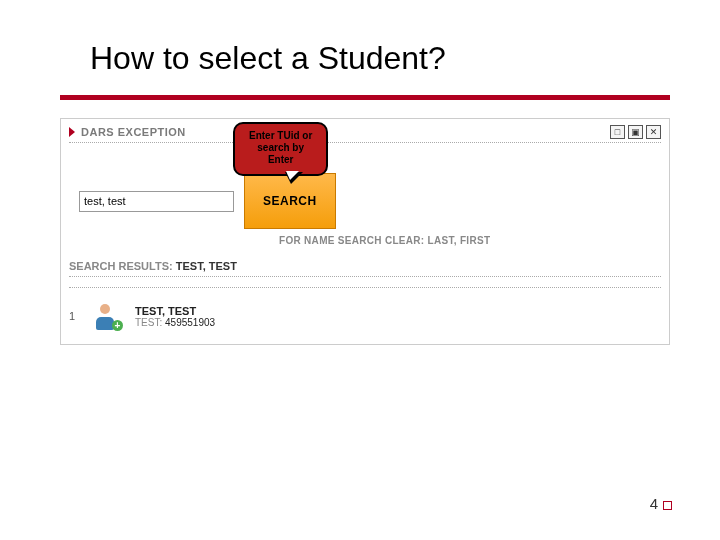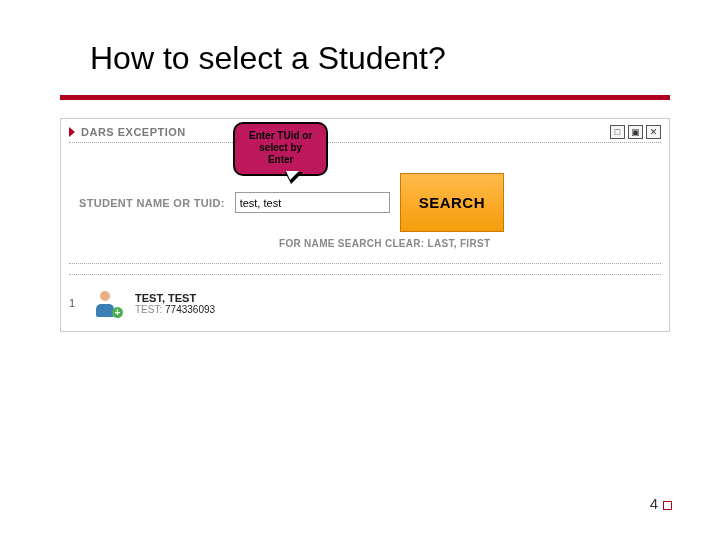--- a/index.html
+++ b/index.html
@@ -8,27 +8,27 @@
   .title { font-size: 32px; font-weight: normal; margin-bottom: 18px; margin-left: 30px; font-family: Verdana, sans-serif; }
   .title-underline { height: 5px; background: #b00020; margin-bottom: 18px; margin-left: 0; }
   .panel { border: 1px solid #ccc; background: #fff; padding: 6px 8px 10px 8px; position: relative; }
   .panel-header { display: flex; align-items: center; justify-content: space-between; margin-bottom: 2px; }
   .panel-header-left { display: flex; align-items: center; gap: 6px; }
   .arrow-right { width: 0; height: 0; border-top: 5px solid transparent; border-bottom: 5px solid transparent; border-left: 6px solid #b00020; }
   .panel-title { color: #7a7a7a; font-size: 11px; font-weight: bold; letter-spacing: 0.5px; }
   .win-icons { display: flex; gap: 3px; }
   .win-icon { width: 15px; height: 14px; border: 1px solid #555; display: flex; align-items: center; justify-content: center; font-size: 9px; line-height: 1; color: #333; background: #f5f5f5; }
   .dots-row { border-bottom: 1px dotted #aaa; margin: 3px 0 10px 0; }
-  .callout { position: absolute; top: 3px; left: 172px; background: #be185d; border: 2px solid #000; border-radius: 10px; padding: 6px 14px 8px 14px; text-align: center; font-size: 10px; font-weight: bold; line-height: 1.2; z-index: 10; }
+  .callout { position: absolute; top: 3px; left: 172px; background: #b91c1c; border: 2px solid #000; border-radius: 10px; padding: 6px 14px 8px 14px; text-align: center; font-size: 10px; font-weight: bold; line-height: 1.2; z-index: 10; }
   .callout-tail { position: absolute; bottom: -10px; left: 55%; width: 0; height: 0; border-left: 6px solid transparent; border-right: 12px solid transparent; border-top: 12px solid #000; }
   .callout-tail-inner { position: absolute; bottom: -6px; left: 55%; margin-left: 1px; width: 0; height: 0; border-left: 4px solid transparent; border-right: 9px solid transparent; border-top: 9px solid #fff; }
   .search-row { display: flex; align-items: center; gap: 10px; margin: 30px 0 6px 10px; }
   .field-label { color: #888; font-size: 11px; font-weight: bold; letter-spacing: 0.3px; }
   .text-input { border: 1px solid #999; width: 155px; height: 21px; padding: 2px 4px; font-size: 11px; }
-  .btn { background: linear-gradient(#ffb94a, #f59e0b); border: 1px solid #c97a00; color: #000; font-size: 15px; font-weight: bold; padding: 20px 18px; cursor: pointer; letter-spacing: 0.5px; }
+  .btn { background: linear-gradient(#ffb94a, #f59e0b); border: 1px solid #c97a00; color: #000; font-size: 12px; font-weight: bold; padding: 20px 18px; cursor: pointer; letter-spacing: 0.5px; }
   .hint { color: #888; font-size: 10px; font-weight: bold; margin-left: 210px; margin-bottom: 14px; letter-spacing: 0.3px; }
   .results-label { font-size: 11px; font-weight: bold; color: #333; margin-bottom: 4px; }
   .results-label .gray { color: #888; }
   .results-header { font-size: 10px; font-weight: bold; color: #888; margin: 6px 0 4px 26px; letter-spacing: 0.3px; }
   .result-row { display: flex; align-items: center; gap: 14px; padding: 4px 0; }
   .row-num { width: 10px; color: #555; font-size: 11px; }
   .user-icon { width: 28px; height: 28px; position: relative; cursor: pointer; }
   .user-head { position: absolute; top: 2px; left: 7px; width: 10px; height: 10px; background: #e8b088; border-radius: 50%; }
   .user-body { position: absolute; bottom: 0; left: 3px; width: 18px; height: 13px; background: #3b7fb5; border-radius: 5px 5px 2px 2px; }
   .user-plus { position: absolute; bottom: -1px; right: -2px; width: 11px; height: 11px; background: #4caf50; border-radius: 50%; display: flex; align-items: center; justify-content: center; color: #fff; font-size: 10px; font-weight: bold; line-height: 1; }
@@ -55,48 +55,51 @@
       <div class="win-icons">
         <div class="win-icon">□</div>
         <div class="win-icon">▣</div>
         <div class="win-icon">✕</div>
       </div>
     </div>
     <div class="dots-row"></div>
 
     <div class="callout">
       <div>Enter TUid or</div>
-      <div>select by</div>
+      <div>search by</div>
       <div>Enter</div>
       <div class="callout-tail"></div>
       <div class="callout-tail-inner"></div>
     </div>
 
     <div class="search-row">
-      <span class="field-label">STUDENT NAME OR TUID:</span>
       <input class="text-input" type="text" value="test, test" style="">
       <button class="btn">SEARCH</button>
     </div>
     <div class="hint">FOR NAME SEARCH CLEAR: LAST, FIRST</div>
 
+    <div class="results-label">
+      <span class="gray">SEARCH RESULTS:</span>
+      <span>TEST, TEST</span>
+    </div>
     <div class="dots-row"></div>
     <div class="dots-row"></div>
 
     <div class="result-row">
       <div class="row-num">1</div>
       <div class="user-icon">
         <div class="user-body"></div>
         <div class="user-head"></div>
         <div class="user-plus">+</div>
       </div>
       <div class="result-text">
         <div class="result-name">TEST, TEST</div>
         <div class="result-tuid">
           <span>TEST:</span>
-          <span class="val">774336093</span>
+          <span class="val">459551903</span>
         </div>
       </div>
     </div>
   </div>
 </div>
 
 <div class="page-num">4</div>
 <div class="page-num-box"></div>
 
 </body></html>

